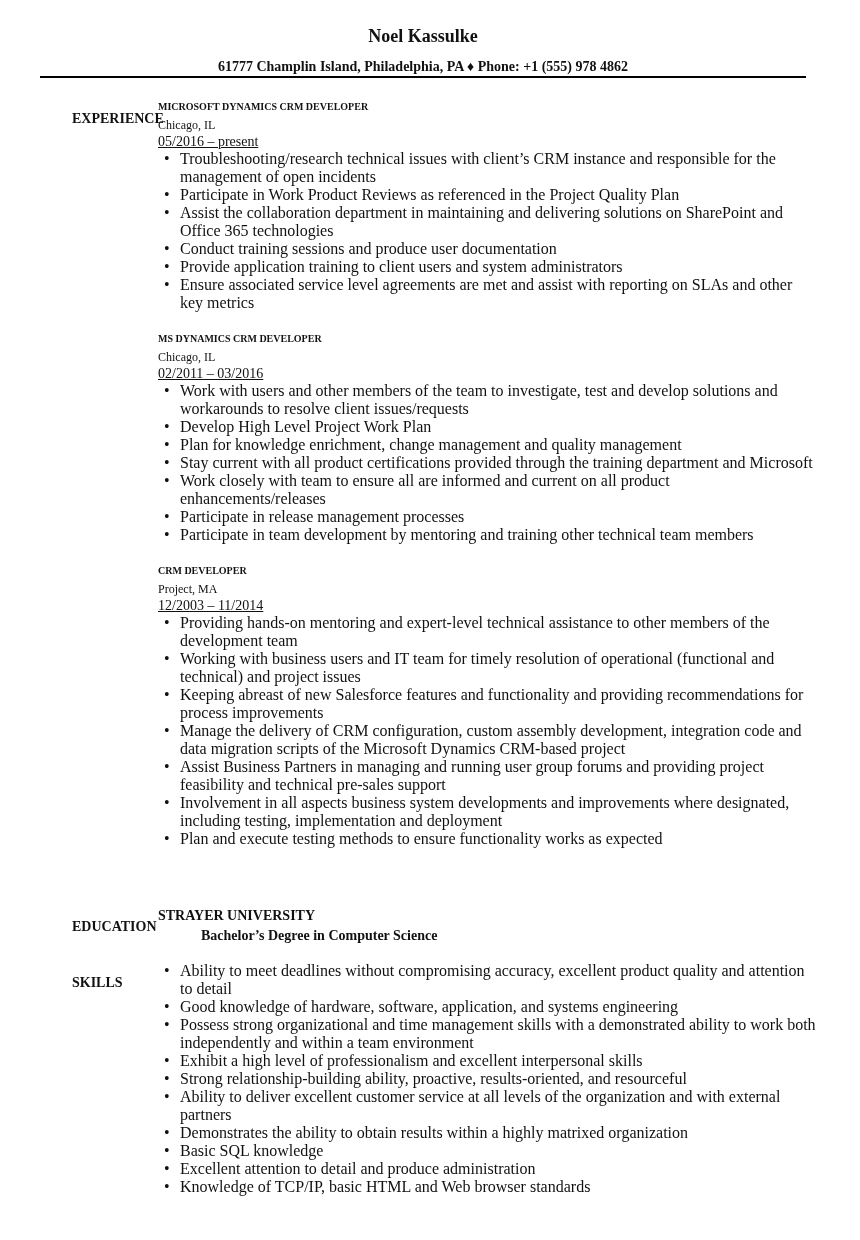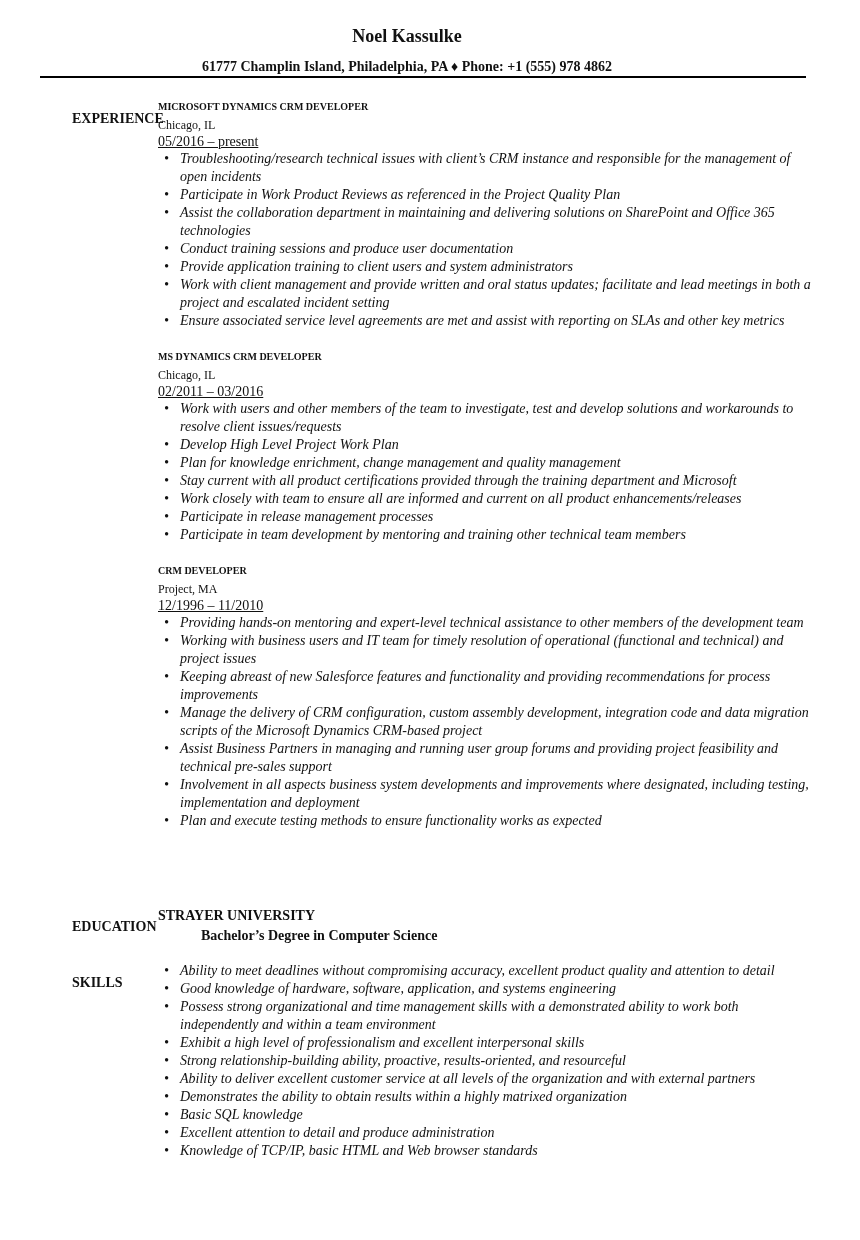--- a/index.html
+++ b/index.html
@@ -7,21 +7,21 @@
     body {
       font-family: "Liberation Serif", "DejaVu Serif", serif;
       color: #111111;
       font-size: 14px;
       line-height: 18px;
       position: relative;
       overflow: hidden;
     }
     .header {
       position: absolute;
-      left: 24px;
+      left: 40px;
       top: 24px;
       width: 766px;
       text-align: center;
     }
     .name {
       font-weight: bold;
       font-size: 18px;
       line-height: 24px;
     }
     .contact {
@@ -77,23 +77,22 @@
       text-decoration: underline;
     }
     ul.bullets {
       list-style: none;
       margin: 0;
       padding: 0;
     }
     ul.bullets li {
       position: relative;
       padding-left: 22px;
-      font-size: 14px;
+      font-size: 16px;
       line-height: 18px;
-      font-style: italic;
     }
     ul.bullets li::before {
       content: "\2022";
       position: absolute;
       left: 6px;
       top: 0;
     }
     .edu-school {
       font-weight: bold;
       text-transform: uppercase;
@@ -121,21 +120,20 @@
     <div class="job">
       <div class="job-title">MICROSOFT DYNAMICS CRM DEVELOPER</div>
       <div class="job-loc">Chicago, IL</div>
       <div class="job-dates">05/2016 – present</div>
       <ul class="bullets">
         <li>Troubleshooting/research technical issues with client’s CRM instance and responsible for the management of open incidents</li>
         <li>Participate in Work Product Reviews as referenced in the Project Quality Plan</li>
         <li>Assist the collaboration department in maintaining and delivering solutions on SharePoint and Office 365 technologies</li>
         <li>Conduct training sessions and produce user documentation</li>
         <li>Provide application training to client users and system administrators</li>
-        <li>Work with client management and provide written and oral status updates; facilitate and lead meetings in both a project and escalated incident setting</li>
         <li>Ensure associated service level agreements are met and assist with reporting on SLAs and other key metrics</li>
       </ul>
     </div>
 
     <div class="job">
       <div class="job-title">MS DYNAMICS CRM DEVELOPER</div>
       <div class="job-loc">Chicago, IL</div>
       <div class="job-dates">02/2011 – 03/2016</div>
       <ul class="bullets">
         <li>Work with users and other members of the team to investigate, test and develop solutions and workarounds to resolve client issues/requests</li>
@@ -144,21 +142,21 @@
         <li>Stay current with all product certifications provided through the training department and Microsoft</li>
         <li>Work closely with team to ensure all are informed and current on all product enhancements/releases</li>
         <li>Participate in release management processes</li>
         <li>Participate in team development by mentoring and training other technical team members</li>
       </ul>
     </div>
 
     <div class="job">
       <div class="job-title">CRM DEVELOPER</div>
       <div class="job-loc">Project, MA</div>
-      <div class="job-dates">12/1996 – 11/2010</div>
+      <div class="job-dates">12/2003 – 11/2014</div>
       <ul class="bullets">
         <li>Providing hands-on mentoring and expert-level technical assistance to other members of the development team</li>
         <li>Working with business users and IT team for timely resolution of operational (functional and technical) and project issues</li>
         <li>Keeping abreast of new Salesforce features and functionality and providing recommendations for process improvements</li>
         <li>Manage the delivery of CRM configuration, custom assembly development, integration code and data migration scripts of the Microsoft Dynamics CRM-based project</li>
         <li>Assist Business Partners in managing and running user group forums and providing project feasibility and technical pre-sales support</li>
         <li>Involvement in all aspects business system developments and improvements where designated, including testing, implementation and deployment</li>
         <li>Plan and execute testing methods to ensure functionality works as expected</li>
       </ul>
     </div>

